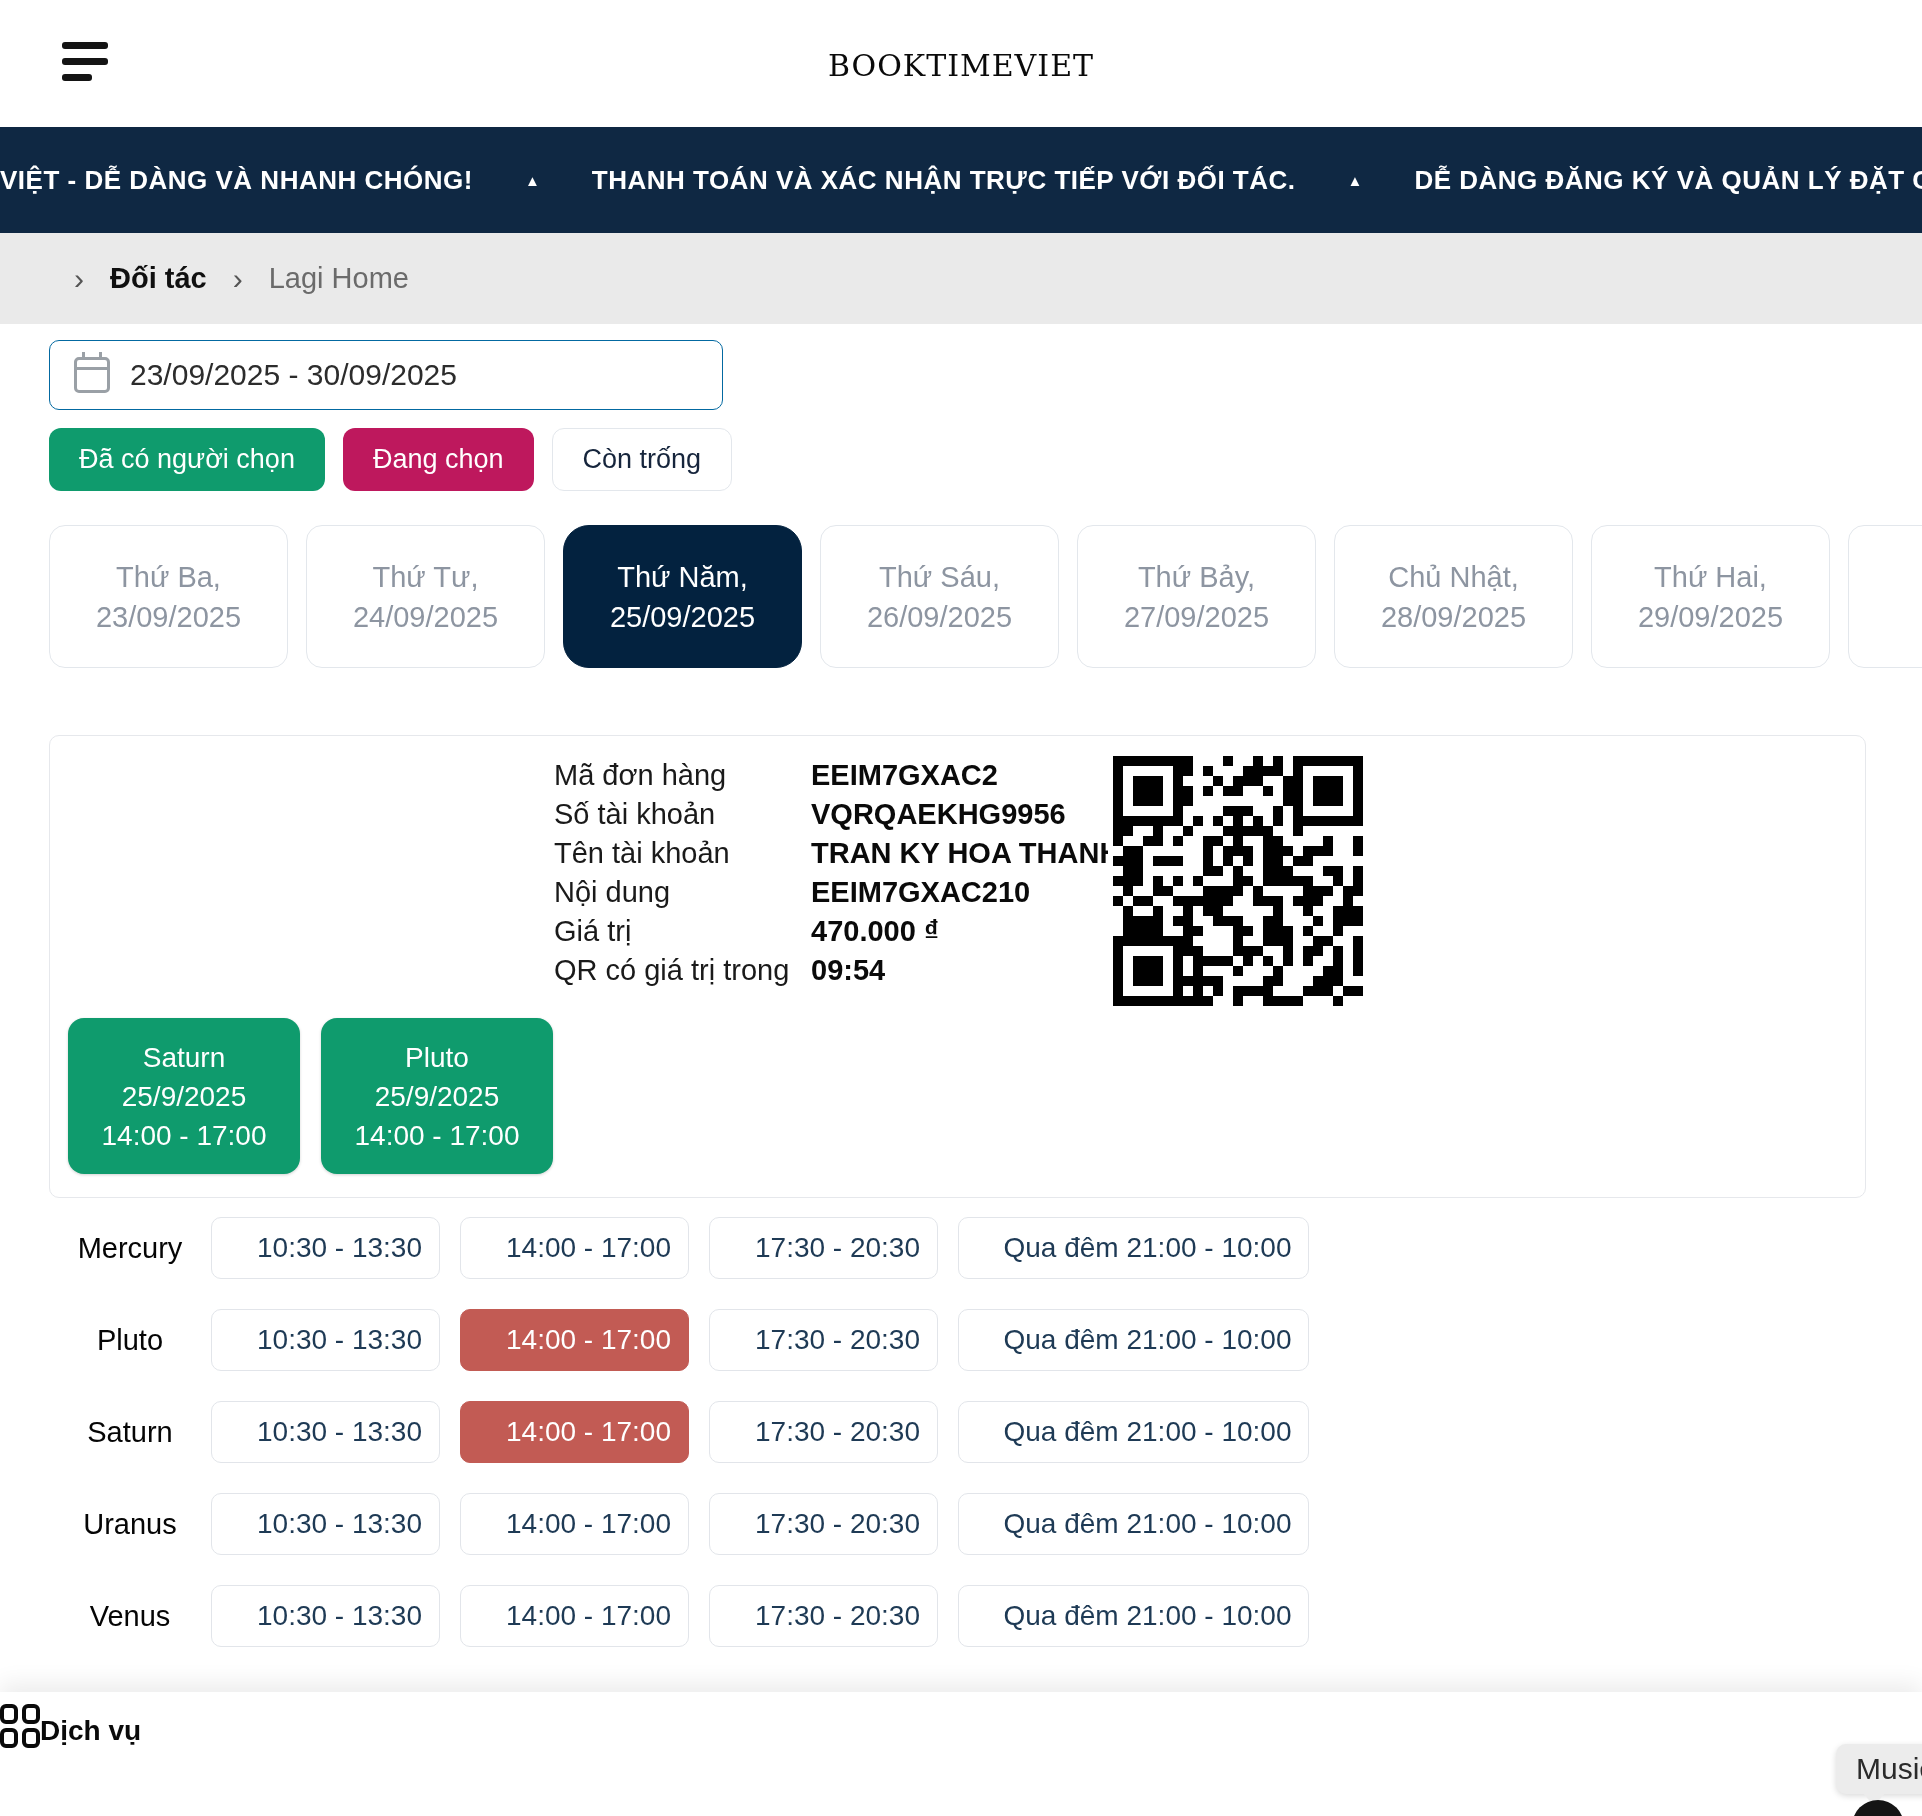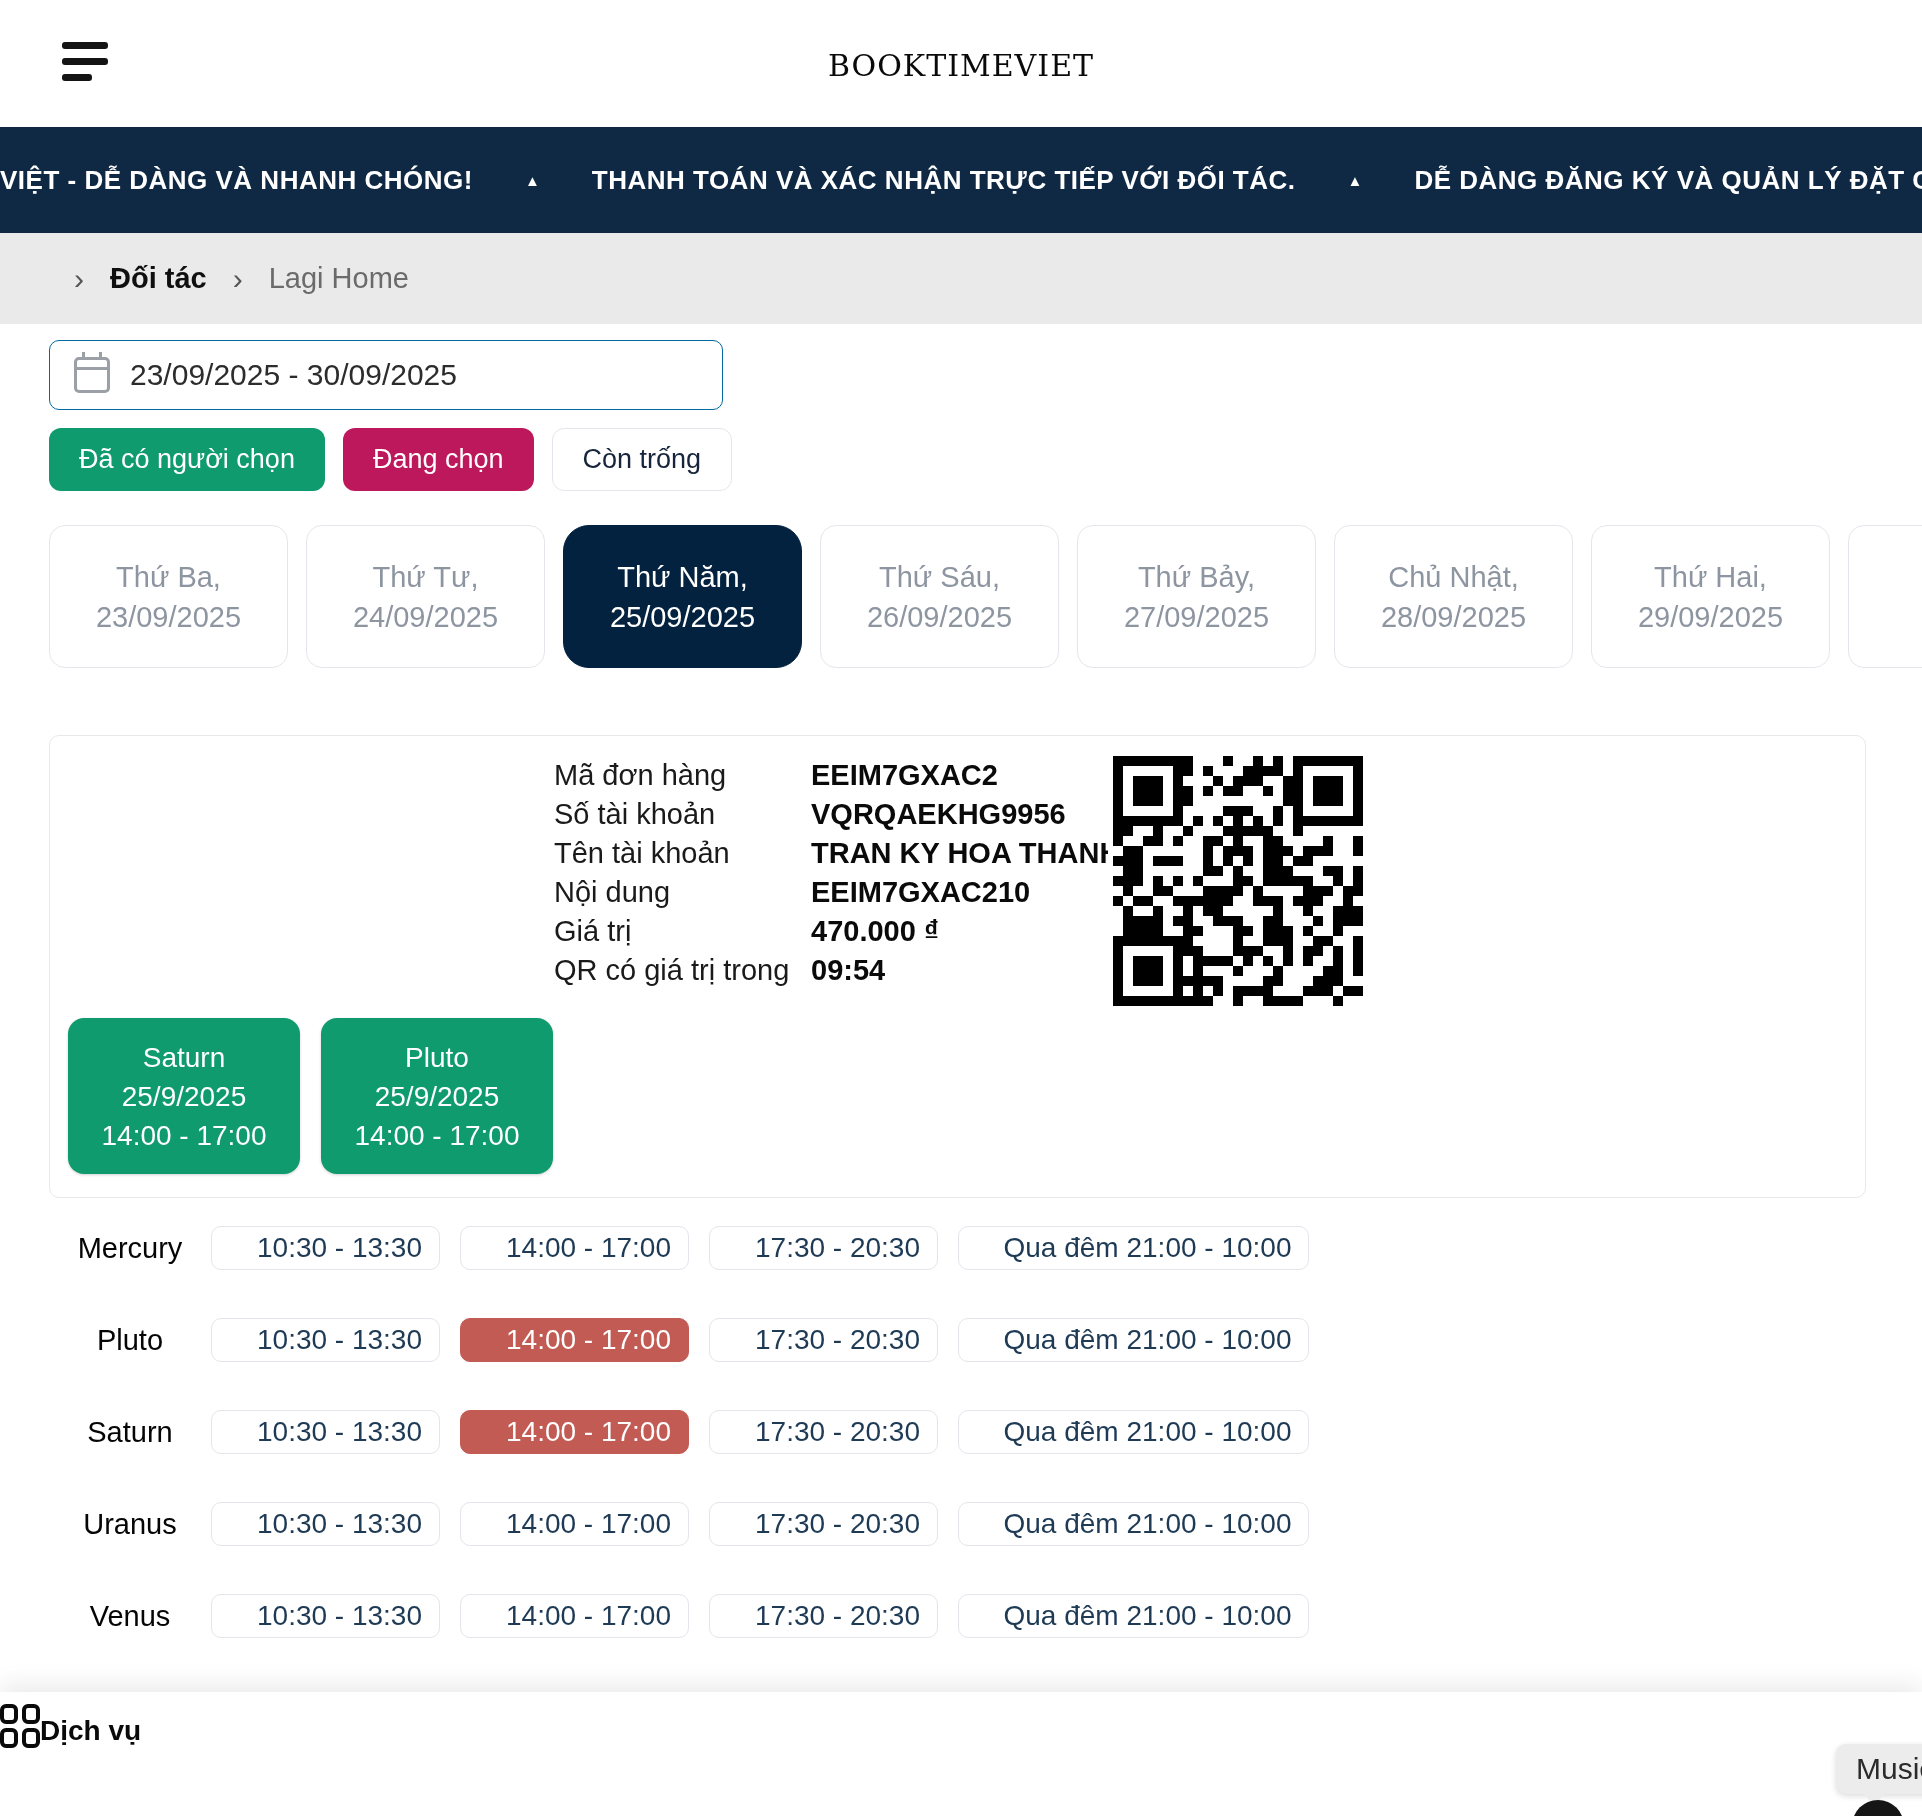--- a/index.html
+++ b/index.html
@@ -58,21 +58,21 @@
   .qr{position:absolute;left:1058px;top:15px;width:260px;height:260px;background:#fff;}
   .chips{position:absolute;left:18px;top:282px;display:flex;gap:21px;}
   .chip{width:232px;height:156px;background:#0f9b6d;border-radius:16px;color:#fff;
     display:flex;flex-direction:column;align-items:center;justify-content:center;
     font-size:28px;line-height:39px;cursor:pointer;box-shadow:0 1px 3px rgba(0,0,0,.18);}
   
   .schedule{position:absolute;left:49px;top:1217px;}
   .srow{display:flex;align-items:center;height:62px;margin-bottom:30px;}
   .srow .room{width:162px;text-align:center;font-size:29px;color:#050505;flex:0 0 162px;}
   .srow .slots{display:flex;gap:20px;}
-  .slot{height:44px;border:1.5px solid #e2e5ea;border-radius:10px;background:#fff;
+  .slot{height:62px;border:1.5px solid #e2e5ea;border-radius:10px;background:#fff;
     display:flex;align-items:center;justify-content:center;font-size:28px;color:#1e3a55;
     box-sizing:border-box;cursor:pointer;padding-left:28px;}
   .slot.w1{width:229px;} .slot.w2{width:351px;}
   .slot.selecting{background:#c25b54;border-color:#c25b54;color:#fff;}
   
   .bottombar{position:absolute;left:0;top:1692px;width:1922px;height:124px;background:#fff;
     box-shadow:0 -8px 22px rgba(0,0,0,.08);}
   .nav-item{position:absolute;left:0;right:0;top:12px;display:flex;align-items:center;cursor:pointer;}
   .grid-icon{display:grid;grid-template-columns:18px 18px;grid-template-rows:20px 20px;gap:4px;}
   .grid-icon span{border:4px solid #0a0a0a;border-radius:6px;box-sizing:border-box;}

